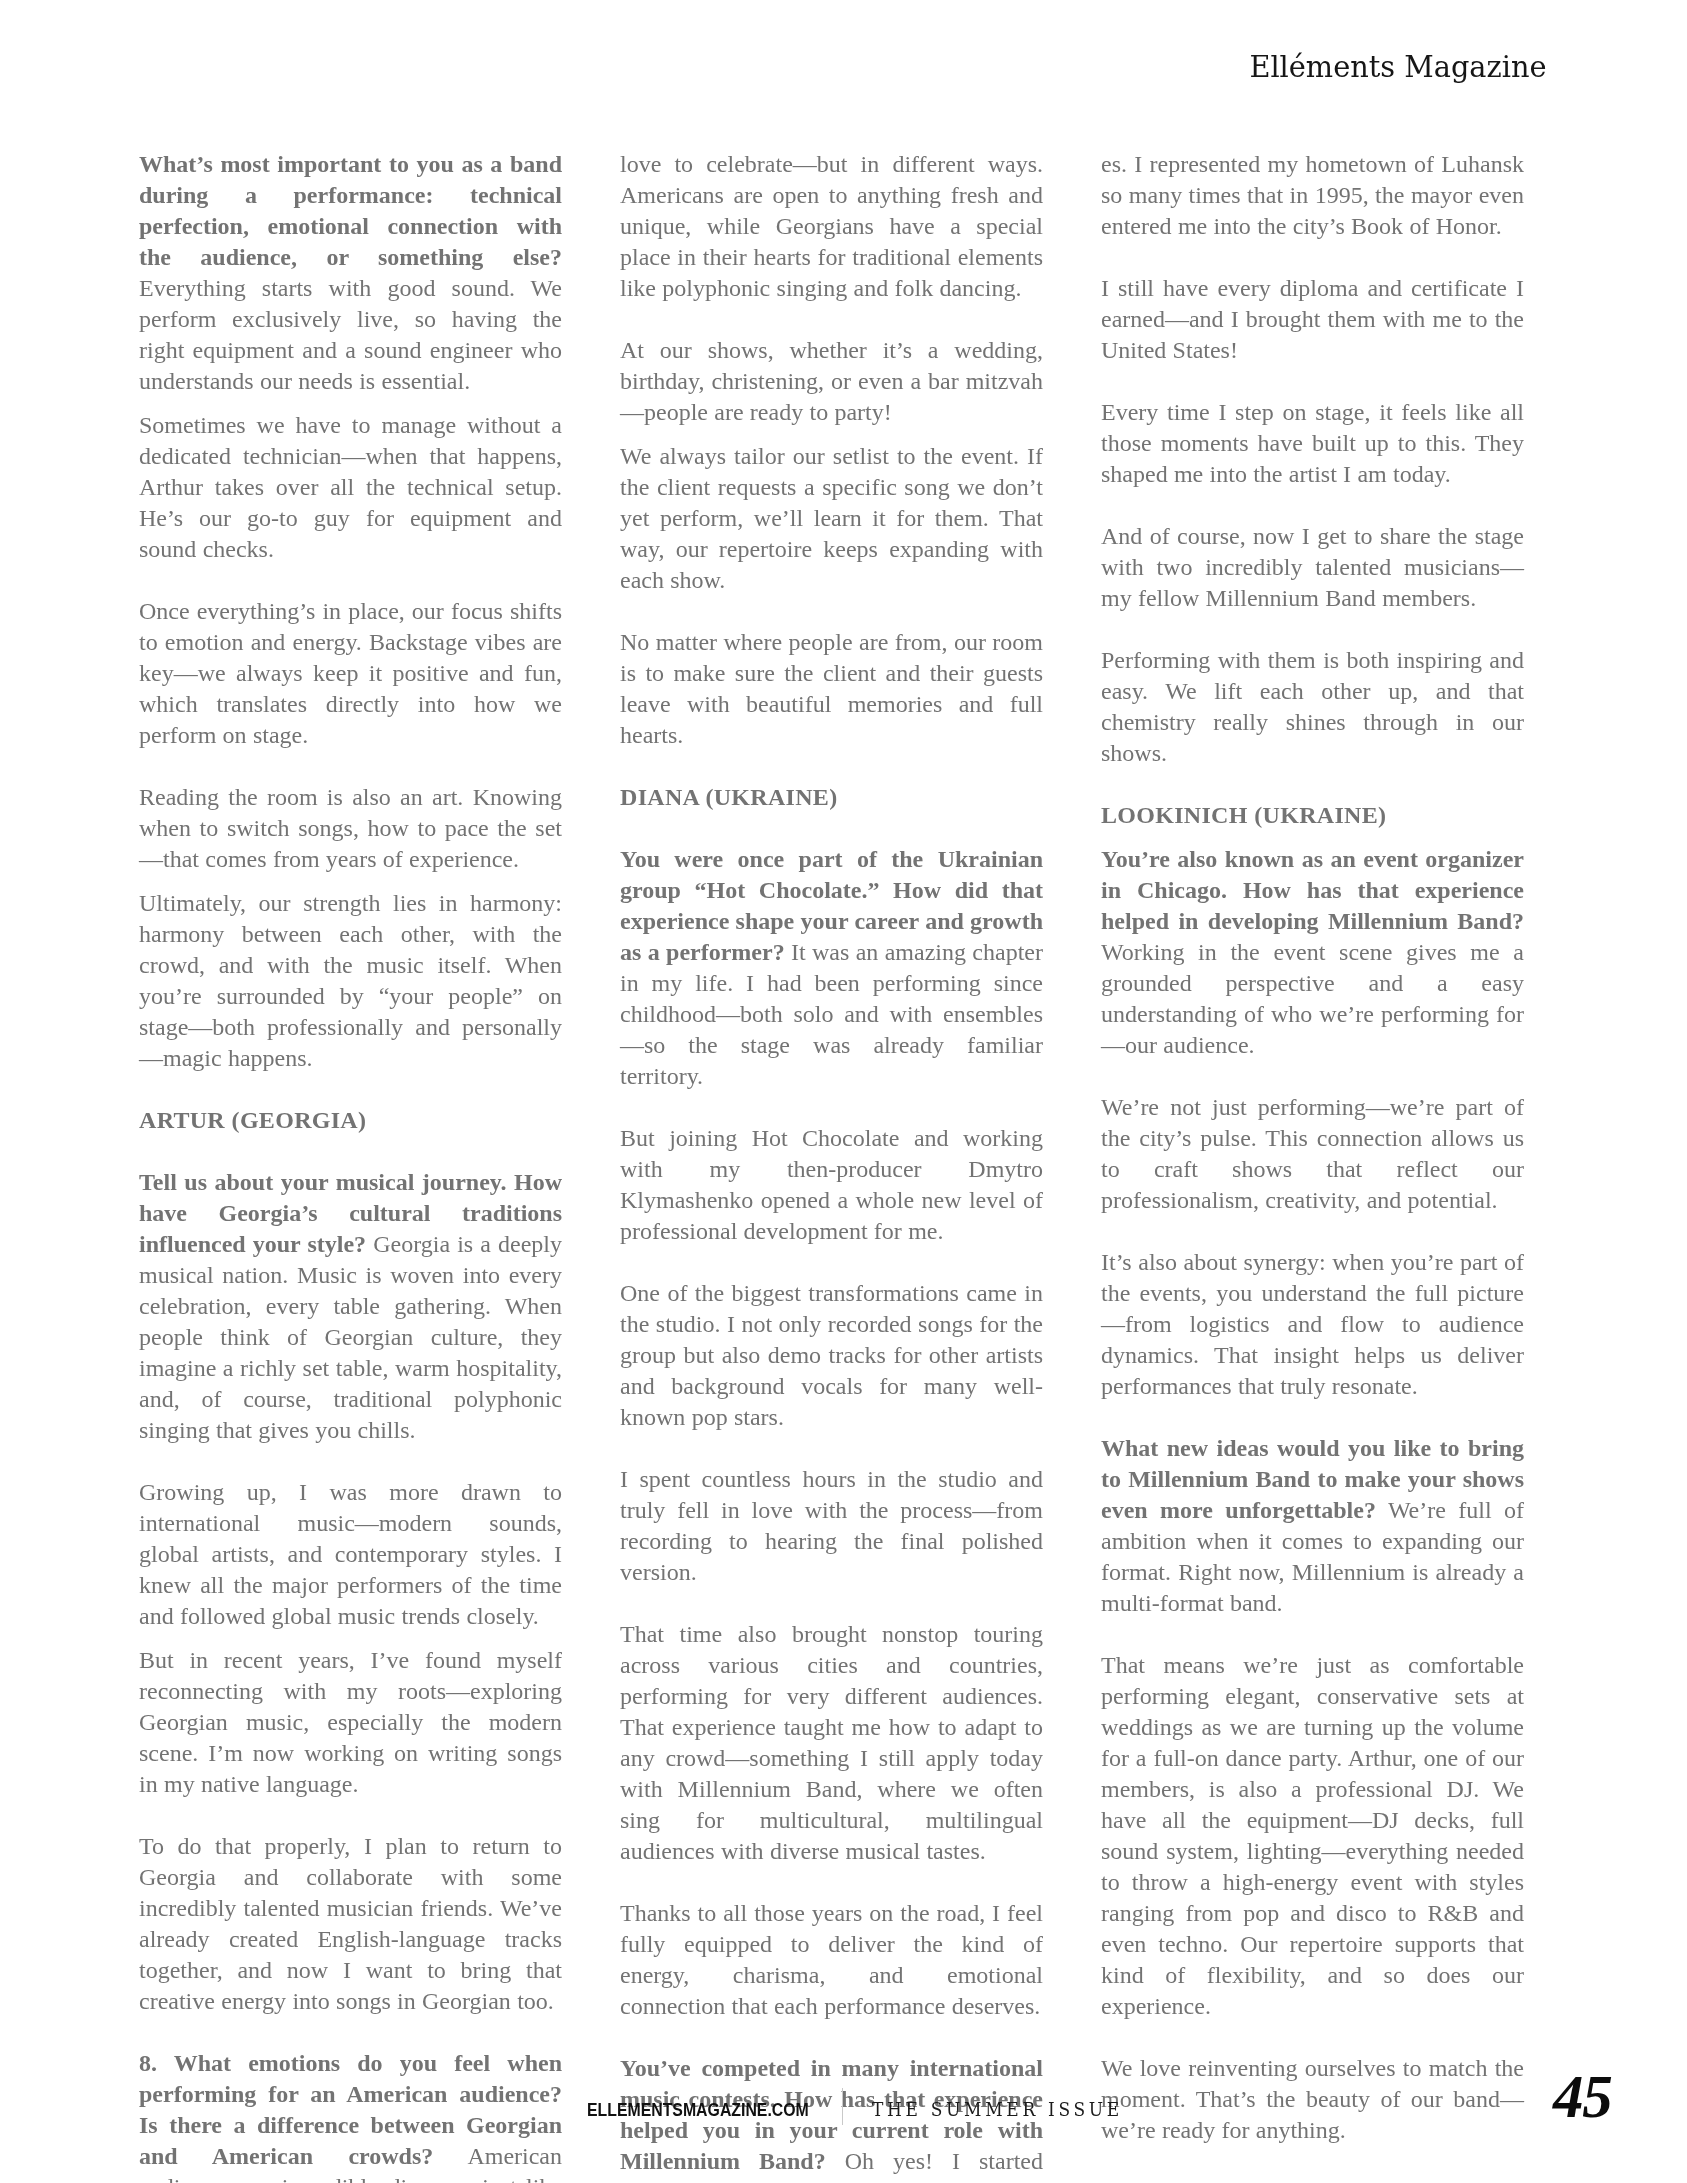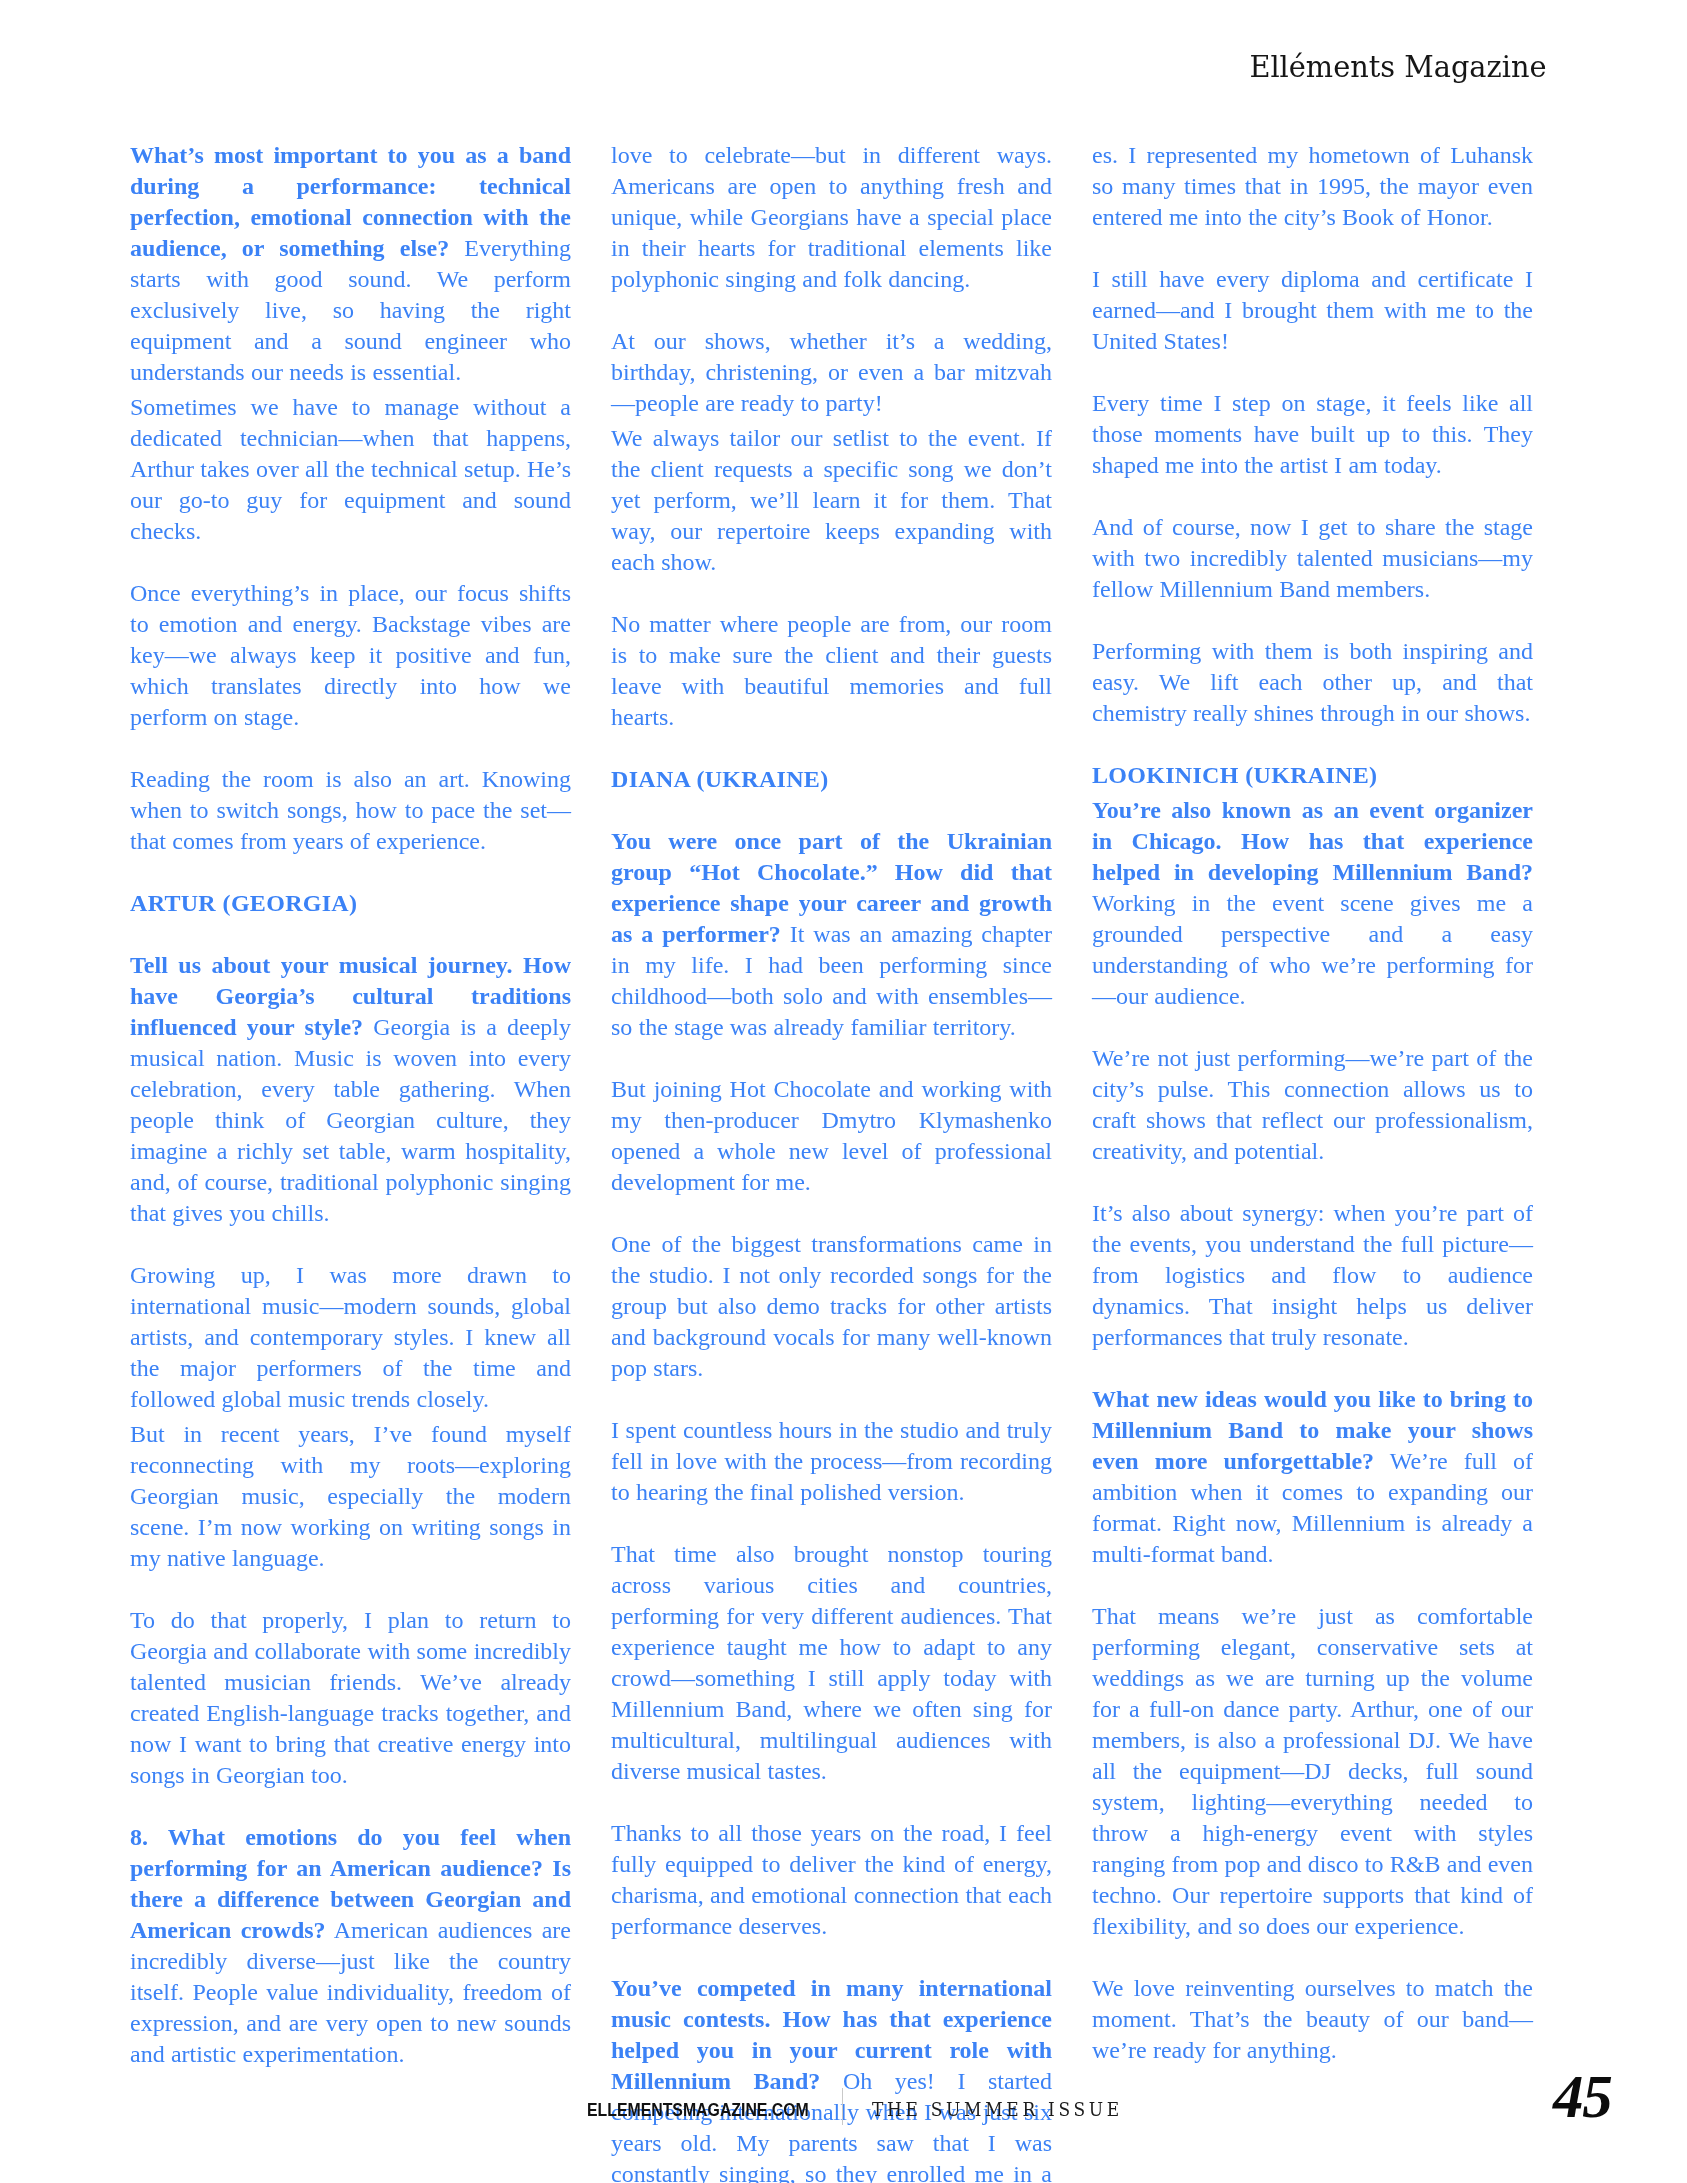--- a/index.html
+++ b/index.html
@@ -14,22 +14,22 @@
     font-family:"DejaVu Serif",serif;font-size:30px;font-weight:400;
     letter-spacing:0px;color:#161616;white-space:nowrap;
     transform:scaleX(0.96);transform-origin:right top;
   }
   .columns{
     position:absolute;left:126px;top:136px;width:1409px;
     display:flex;gap:32px;
   }
   .col{width:449px;flex:0 0 449px;}
   .para{
-    margin:4px;font-size:24px;line-height:31px;text-align:justify;
-    color:#3b82f6;word-spacing:0.3px;
+    margin:13px;font-size:24px;line-height:31px;text-align:justify;
+    color:#737373;word-spacing:0.3px;
   }
   .para.gap{margin-top:31px;}
   .para .qlead{font-weight:bold;}
   .para.head{font-weight:bold;text-align:left;letter-spacing:0.3px;}
   .footer{position:absolute;left:0;top:2084px;width:1687px;height:53px;}
   .footer-site{
     position:absolute;left:587px;top:16px;
     font-family:"Liberation Sans",sans-serif;font-weight:700;
     font-size:18px;letter-spacing:0px;color:#111111;white-space:nowrap;
     transform:scaleX(0.88);transform-origin:left top;
@@ -56,20 +56,21 @@
 
   <div class="magazine-title">Elléments Magazine</div>
 
   <div class="columns">
 
     <div class="col">
       <p class="para"><b class="qlead">What’s most important to you as a band during a performance: technical perfection, emotional connection with the audience, or something else?</b> <span>Everything starts with good sound. We perform exclusively live, so having the right equipment and a sound engineer who understands our needs is essential.</span></p>
       <p class="para">Sometimes we have to manage without a dedicated technician—when that happens, Arthur takes over all the technical setup. He’s our go-to guy for equipment and sound checks.</p>
       <p class="para gap">Once everything’s in place, our focus shifts to emotion and energy. Backstage vibes are key—we always keep it positive and fun, which translates directly into how we perform on stage.</p>
       <p class="para gap">Reading the room is also an art. Knowing when to switch songs, how to pace the set—that comes from years of experience.</p>
+      <p class="para">Ultimately, our strength lies in harmony: harmony between each other, with the crowd, and with the music itself. When you’re surrounded by “your people” on stage—both professionally and personally—magic happens.</p>
       <p class="para head gap">ARTUR (GEORGIA)</p>
       <p class="para gap"><b class="qlead">Tell us about your musical journey. How have Georgia’s cultural traditions influenced your style?</b> <span>Georgia is a deeply musical nation. Music is woven into every celebration, every table gathering. When people think of Georgian culture, they imagine a richly set table, warm hospitality, and, of course, traditional polyphonic singing that gives you chills.</span></p>
       <p class="para gap">Growing up, I was more drawn to international music—modern sounds, global artists, and contemporary styles. I knew all the major performers of the time and followed global music trends closely.</p>
       <p class="para">But in recent years, I’ve found myself reconnecting with my roots—exploring Georgian music, especially the modern scene. I’m now working on writing songs in my native language.</p>
       <p class="para gap">To do that properly, I plan to return to Georgia and collaborate with some incredibly talented musician friends. We’ve already created English-language tracks together, and now I want to bring that creative energy into songs in Georgian too.</p>
       <p class="para gap"><b class="qlead">8. What emotions do you feel when performing for an American audience? Is there a difference between Georgian and American crowds?</b> <span>American audiences are incredibly diverse—just like the country itself. People value individuality, freedom of expression, and are very open to new sounds and artistic experimentation.</span></p>
 
     </div>
 
     <div class="col">

